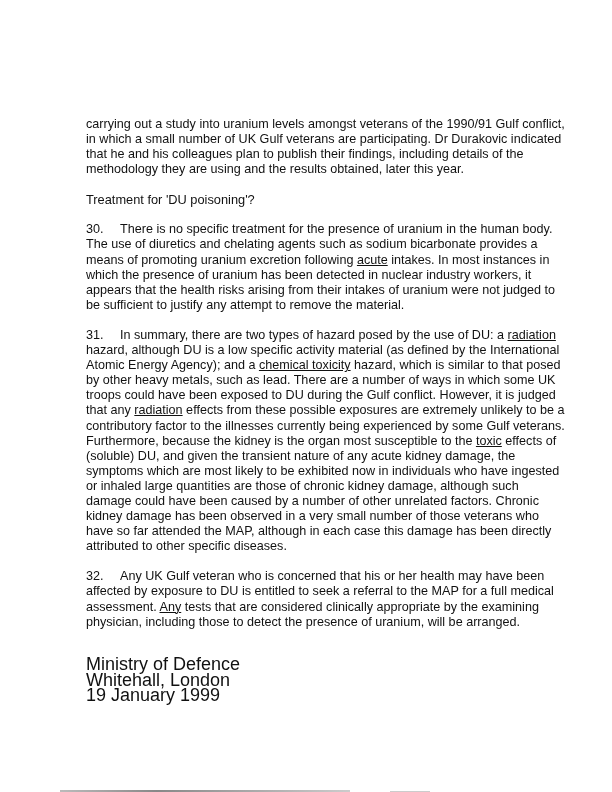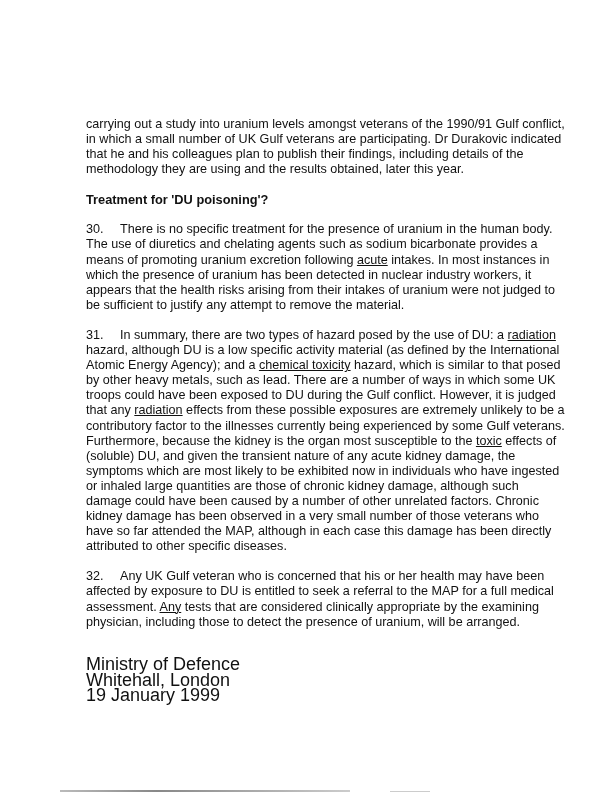--- a/index.html
+++ b/index.html
@@ -3,21 +3,21 @@
 <meta charset="utf-8">
 <style>
   html, body { margin: 0; padding: 0; }
   body {
     width: 612px; height: 792px; background: #ffffff; position: relative; overflow: hidden;
     font-family: "Liberation Sans", sans-serif; color: #111111;
   }
   .page { position: absolute; left: 86px; top: 77px; width: 480px; font-size: 12.6px; line-height: 15.1px; margin-top: 40px; }
   p { margin: 0; }
   .para { margin-bottom: 15px; }
-  h2 { font-size: 12.8px; font-weight: bold; margin: 0 0 15px 0; line-height: 15px; }
+  h2 { font-size: 12.8px; font-weight: normal; margin: 0 0 15px 0; line-height: 15px; }
   .num { display: inline-block; width: 34px; }
   u { }
   .sig { position: absolute; left: 86px; top: 657px; font-size: 18px; line-height: 15.5px; }
   .scanline { position: absolute; left: 60px; top: 790px; width: 290px; height: 2px; background: linear-gradient(90deg,#bbb,#888,#aaa,#ccc); }
   .scanline2 { position: absolute; left: 390px; top: 791px; width: 40px; height: 1px; background: #ccc; }
 </style>
 </head>
 <body>
 
 <div class="page">

